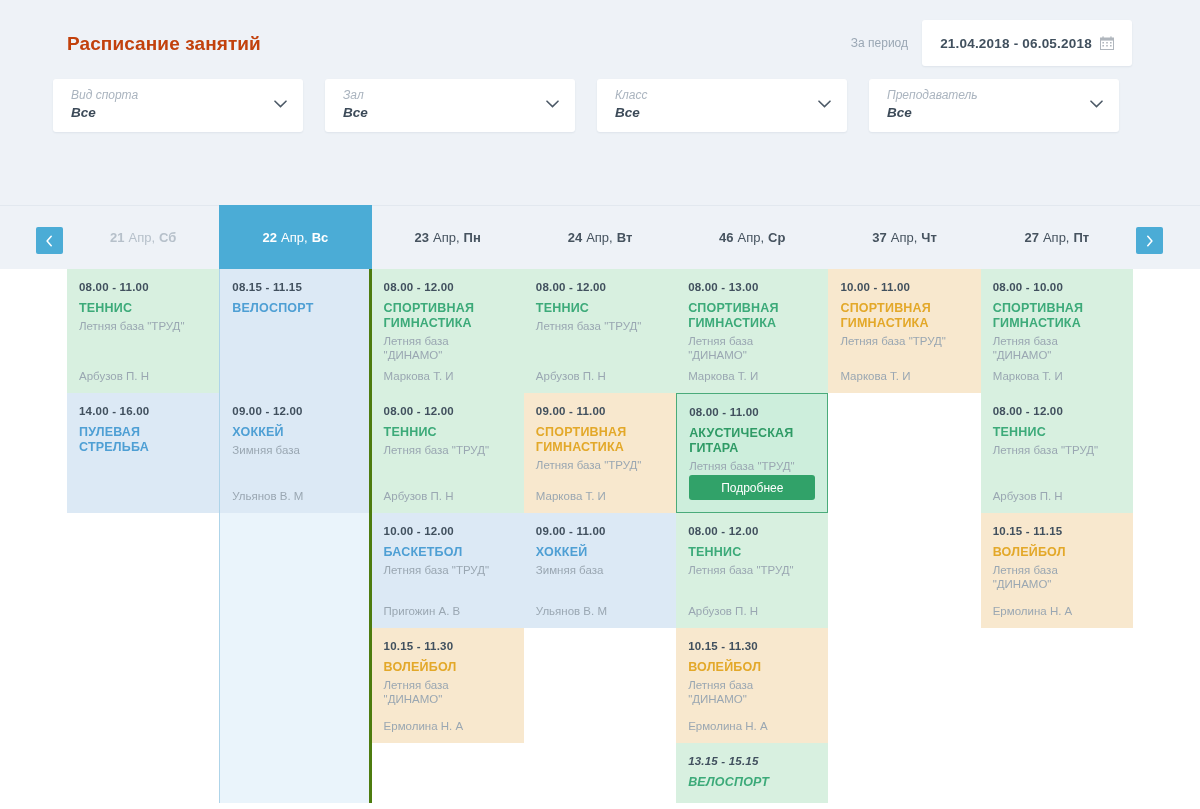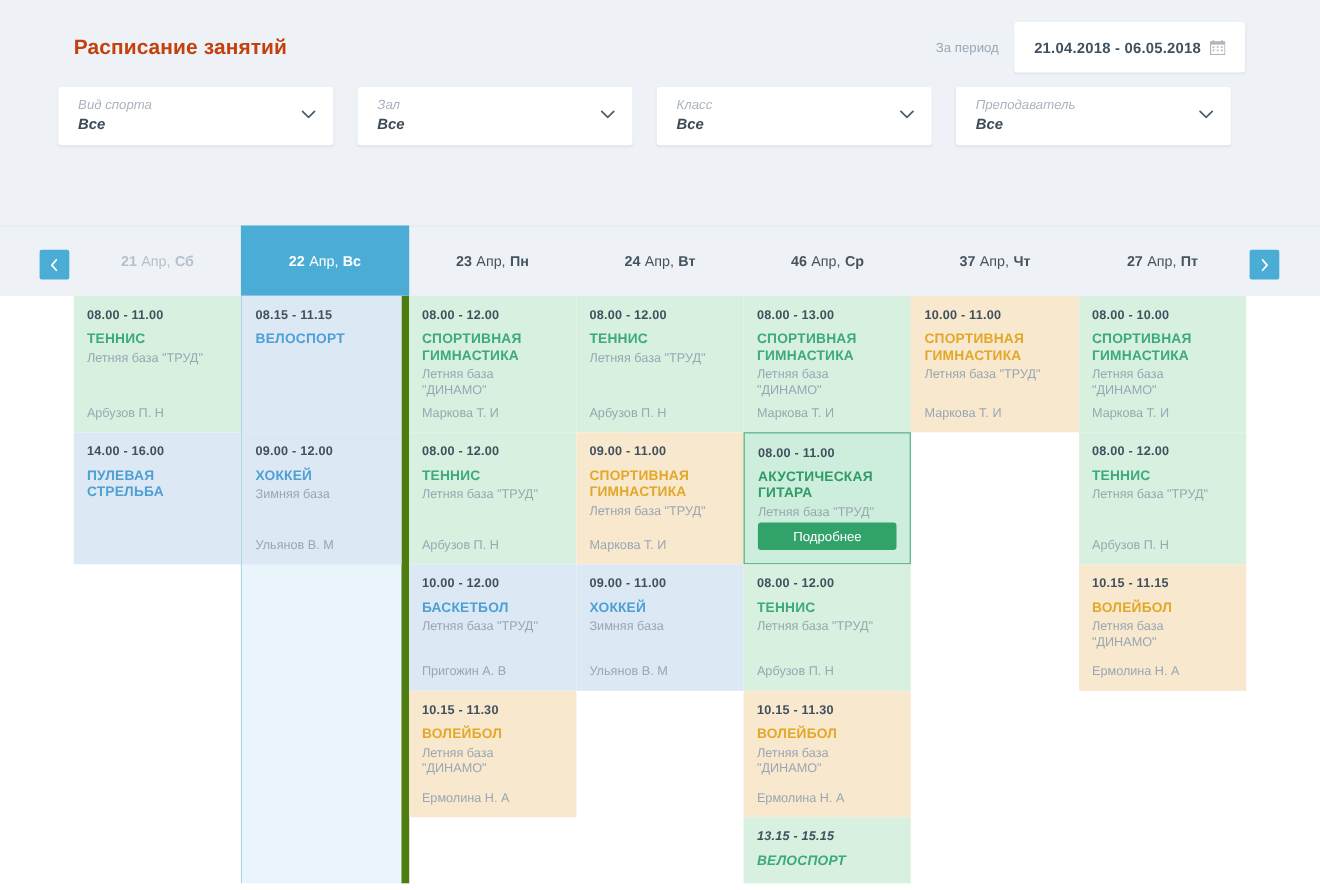--- a/index.html
+++ b/index.html
@@ -104,21 +104,21 @@
 
   
   .gridwrap{
     position:absolute;left:0;top:269px;width:1200px;height:540px;background:#fff;
   }
   .cols{
     position:absolute;left:67px;top:0;width:1066px;display:flex;
   }
   .col{width:152.3px;position:relative;}
   .col.sunday{
-    background:#eaf4fb;border-left:1px solid #aed4e9;border-right:7px solid #4d7c0f;
+    background:#eaf4fb;border-left:1px solid #aed4e9;border-right:3px solid #4d7c0f;
     box-sizing:border-box;
   }
 
   .card{
     position:relative;box-sizing:border-box;
     padding:12px 24px 0 12px;
     overflow:hidden;
   }
   .card.green{background:#d8f0e0;}
   .card.blue{background:#dce9f5;}

